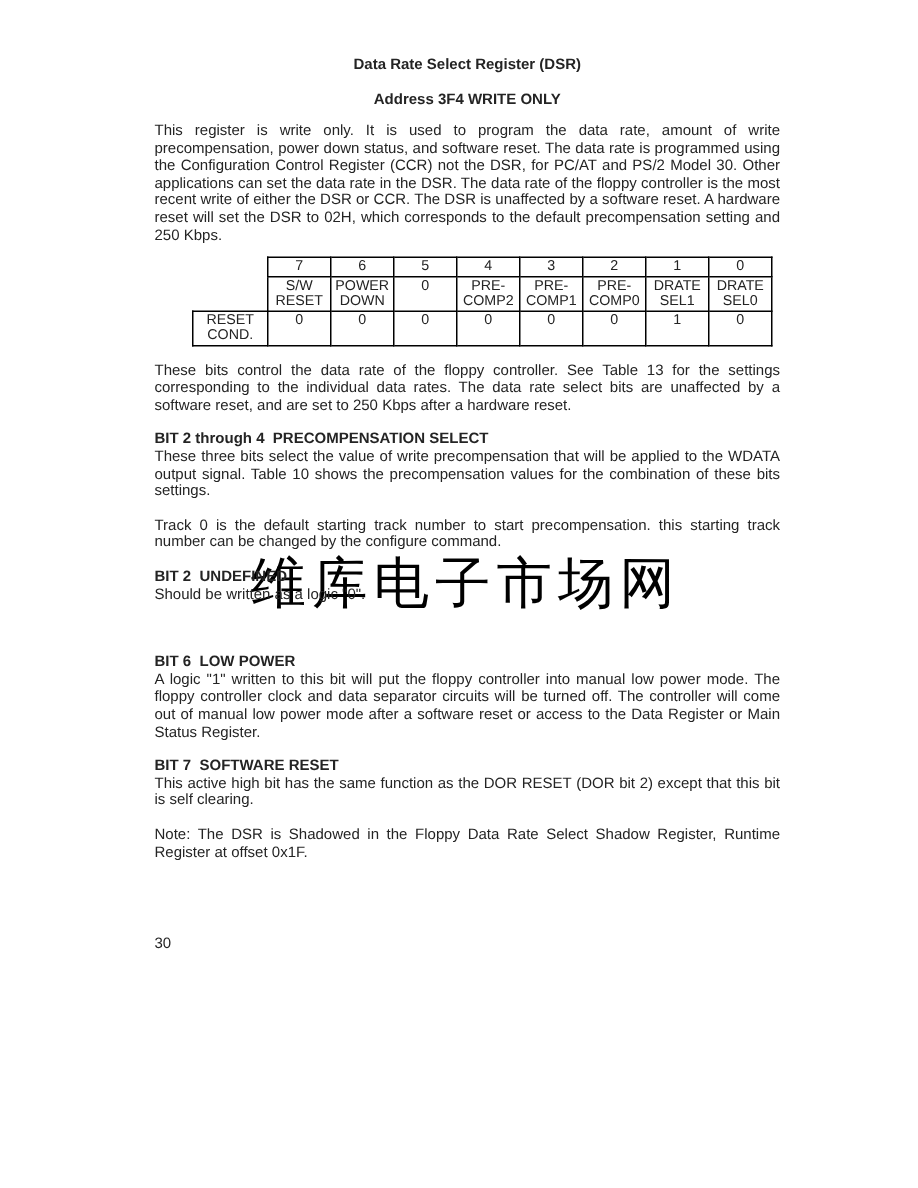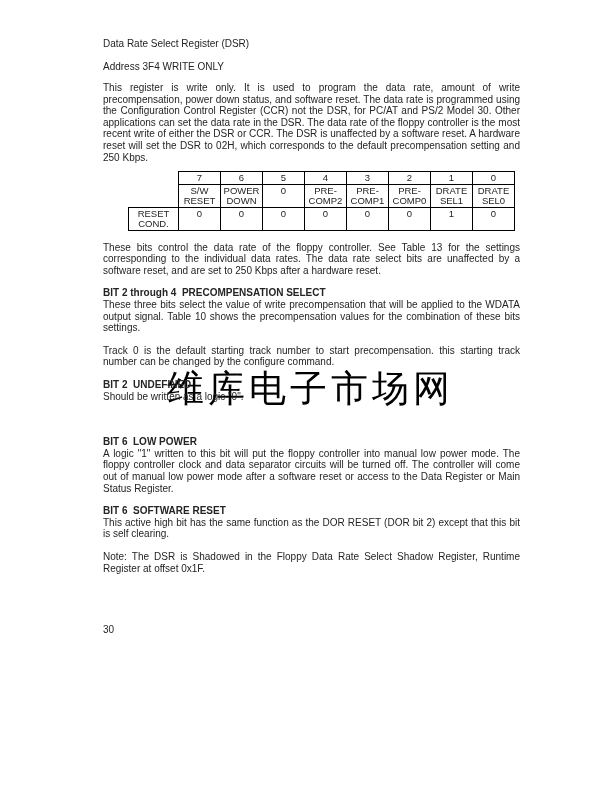--- a/index.html
+++ b/index.html
@@ -14,23 +14,24 @@
   }
   .content {
     position: absolute;
     left: 103px;
     top: 38px;
     width: 417px;
     z-index: 2;
   }
   .doc-title, .doc-subtitle {
     font-size: 10px;
-    font-weight: normal;
+    font-weight: bold;
     line-height: 11px;
     white-space: pre-wrap;
+    text-align: center;
   }
   .doc-title { margin-bottom: 12px; }
   .doc-subtitle { margin-bottom: 10px; }
   p.para {
     font-size: 10px;
     line-height: 11.6px;
     text-align: justify;
     margin: 0;
   }
   .reg-table-wrap { margin: 8px 0 0 25px; }
@@ -157,21 +158,21 @@
       <div class="sec-head">BIT 2  UNDEFINED</div>
       <p class="para">Should be written as a logic "0".</p>
     </div>
 
     <div class="sec gap-lg">
       <div class="sec-head">BIT 6  LOW POWER</div>
       <p class="para">A logic "1" written to this bit will put the floppy controller into manual low power mode.  The floppy controller clock and data separator circuits will be turned off.  The controller will come out of manual low power mode after a software reset or access to the Data Register or Main Status Register.</p>
     </div>
 
     <div class="sec">
-      <div class="sec-head">BIT 6  SOFTWARE RESET</div>
+      <div class="sec-head">BIT 7  SOFTWARE RESET</div>
       <p class="para">This active high bit has the same function as the DOR RESET (DOR bit 2) except that this bit is self clearing.</p>
     </div>
 
     <div class="sec">
       <p class="para">Note:  The DSR is Shadowed in the Floppy Data Rate Select Shadow Register, Runtime Register at offset 0x1F.</p>
     </div>
 
     <div class="page-number">30</div>
 
   </div>

